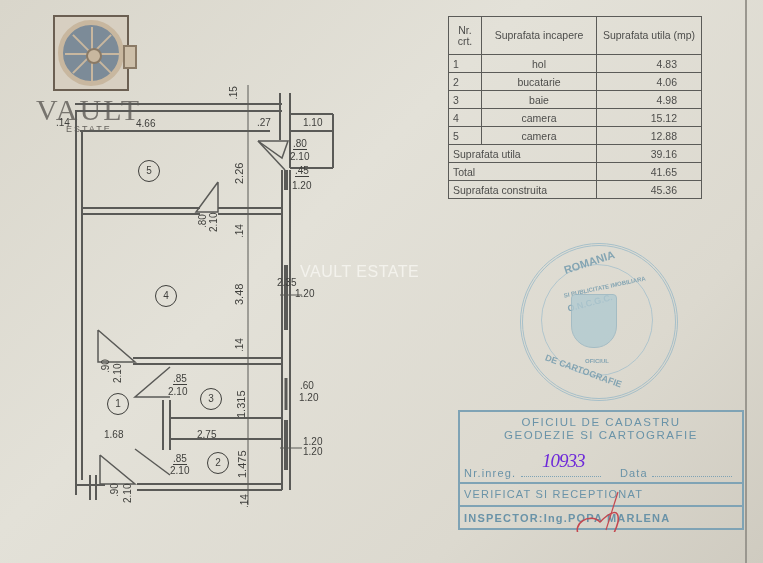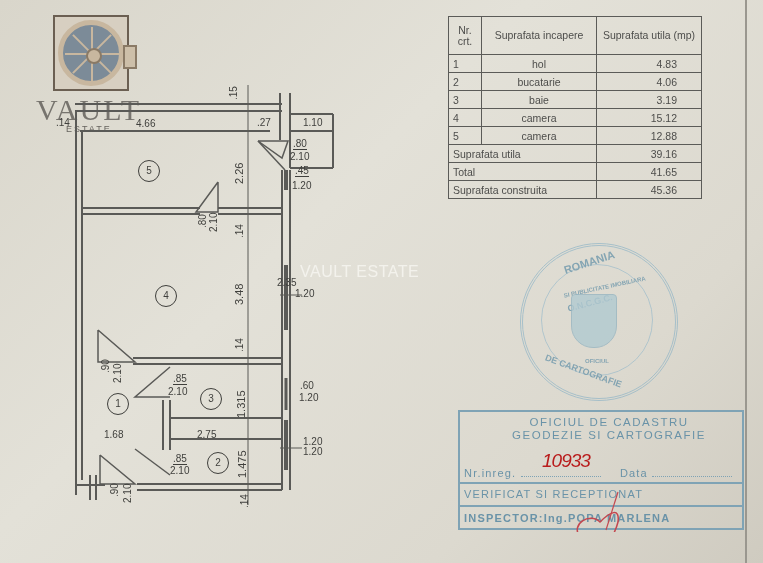--- a/index.html
+++ b/index.html
@@ -27,24 +27,24 @@
   table.area{position:absolute;left:448px;top:16px;border-collapse:collapse;font-size:10.5px;color:#4d4d4b;}
   table.area td{border:1.5px solid #5b5b58;padding:0 4px;height:17px;}
   table.area td.c{text-align:center;}
   table.area td.r{text-align:right;padding-right:24px;}
   
   .seal{left:520px;top:243px;width:152px;height:152px;border:3px double #8fb4c6;border-radius:50%;opacity:.7;}
   .seal-in{position:absolute;left:18px;top:18px;width:110px;height:110px;border:1.5px solid #9dbccb;border-radius:50%;}
   .seal-text{position:absolute;font-size:9px;color:#5f8ea6;white-space:nowrap;font-weight:bold;}
   .crest{position:absolute;left:48px;top:48px;width:44px;height:52px;background:#9fc3d1;border:1.5px solid #7aa6bb;border-radius:4px 4px 22px 22px;opacity:.8;}
   .cad{position:absolute;left:458px;top:410px;width:286px;height:120px;border:2px solid #7fa3b5;box-sizing:border-box;color:#6a93a8;}
-  .cad .line{position:absolute;left:0;width:100%;text-align:center;font-size:11.5px;letter-spacing:1.5px;padding-left:8px;}
+  .cad .line{position:absolute;left:0;width:100%;text-align:center;font-size:11.5px;letter-spacing:1.5px;}
   .cad .row{position:absolute;left:4px;right:4px;font-size:11px;letter-spacing:1.2px;}
   .cad .hr{position:absolute;left:0;width:100%;height:1.5px;background:#7fa3b5;}
-  .hand{font-family:Liberation Sans, sans-serif;color:#b91c1c;font-size:19px;font-style:italic;letter-spacing:-1px;}
+  .hand{font-family:Liberation Serif, serif;color:#6d28d9;font-size:19px;font-style:italic;letter-spacing:-1px;}
 </style>
 </head>
 <body>
 
 <div class="right-edge"></div>
 
 <div class="abs logo-box">
   <div class="wheel">
     <div class="spoke" style="transform:rotate(0deg)"></div>
     <div class="spoke" style="transform:rotate(45deg)"></div>
@@ -171,21 +171,21 @@
     <td class="r">4.83</td>
   </tr>
   <tr>
     <td>2</td>
     <td class="c">bucatarie</td>
     <td class="r">4.06</td>
   </tr>
   <tr>
     <td>3</td>
     <td class="c">baie</td>
-    <td class="r">3.19</td>
+    <td class="r">4.98</td>
   </tr>
   <tr>
     <td>4</td>
     <td class="c">camera</td>
     <td class="r">15.12</td>
   </tr>
   <tr>
     <td>5</td>
     <td class="c">camera</td>
     <td class="r">12.88</td>

